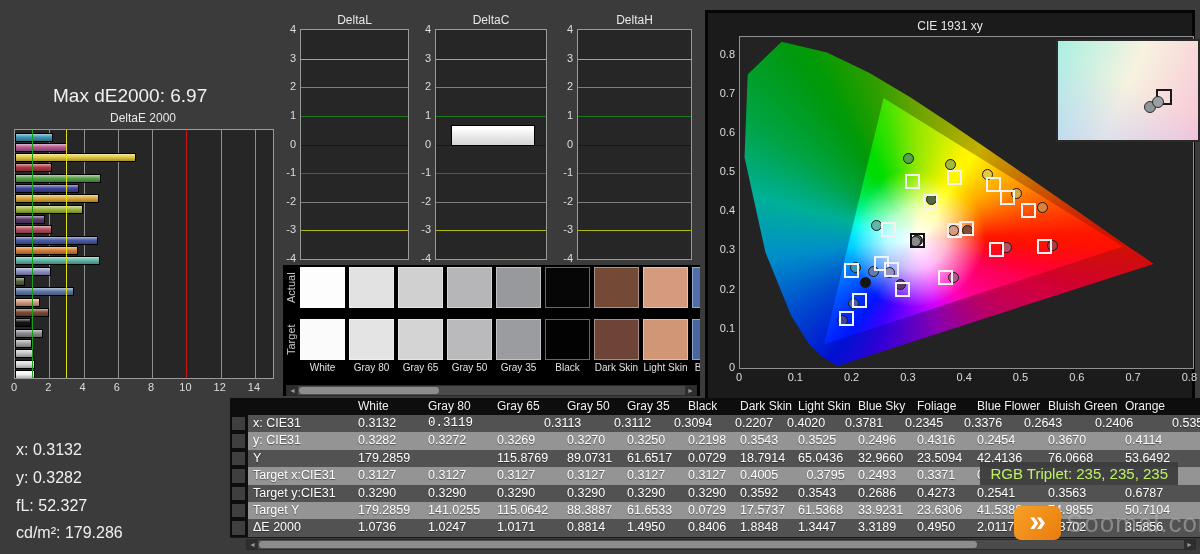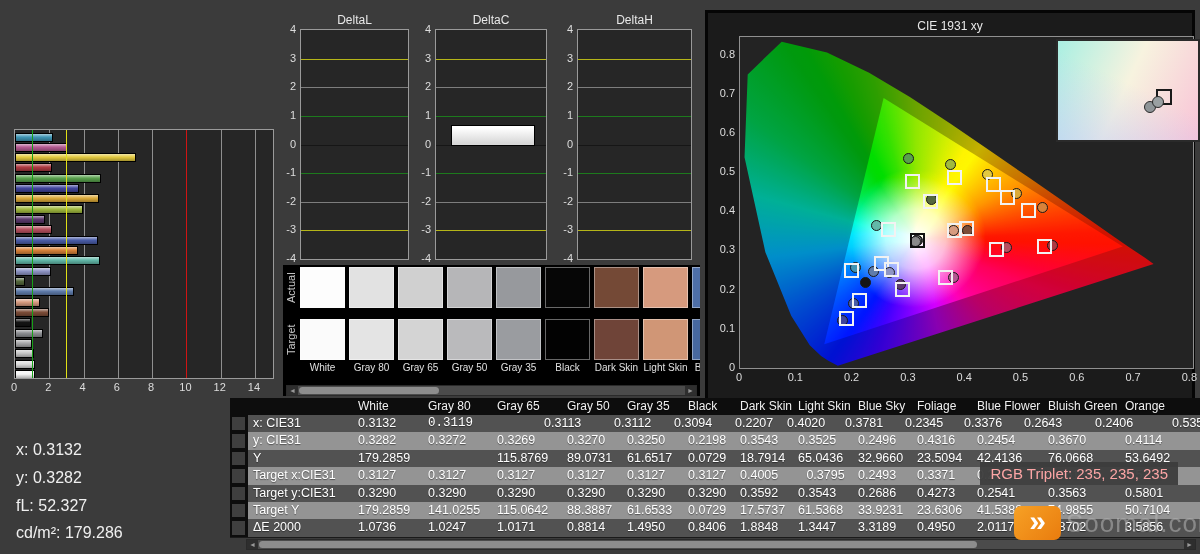--- a/index.html
+++ b/index.html
@@ -62,21 +62,21 @@
   .cie-ytick{position:absolute;left:2px;width:25px;text-align:right;font-size:11px;color:#ddd;}
   .cie-xtick{position:absolute;top:358px;transform:translateX(-50%);font-size:11px;color:#ddd;}
   #cie-inset{position:absolute;left:348px;top:26px;width:140px;height:99px;border:2px solid #2a2a2a;
     background:
       linear-gradient(25deg, rgba(178,196,255,.5), rgba(178,196,255,0) 55%),
       linear-gradient(115deg,#a9efe2 0%,#f7f3df 48%,#f9c3d7 100%);}
   .inset-sq{position:absolute;left:98px;top:48px;width:12px;height:12px;border:2px solid #1a1a1a;}
   .inset-c1{position:absolute;left:86px;top:60px;width:10px;height:10px;border-radius:50%;background:#8f9598;border:1px solid #2a2a2a;}
   .inset-c2{position:absolute;left:94px;top:55px;width:10px;height:10px;border-radius:50%;background:#9aa0a2;border:1px solid #2a2a2a;}
   #rgb-triplet{position:absolute;right:14px;bottom:14px;background:rgba(60,60,60,.95);padding:3px 10px;
-    font-size:15px;color:#fca5a5;z-index:4;}
+    font-size:15px;color:#bef264;z-index:4;}
   
   .cr-title{left:16px;top:406px;font-size:19px;color:#f2f2f2;}
   .cr-line{left:16px;font-size:16px;color:#f0f0f0;}
   
   #meas-table{left:230px;top:398px;width:970px;height:140px;overflow:hidden;background:#1a1a1a;}
   .t-row{display:flex;height:17.4px;line-height:17.4px;font-size:12.5px;color:#fff;
          text-shadow:0 1px 1px rgba(0,0,0,.45);}
   .t-head{background:#0d0d0d;height:17px;line-height:17px;font-size:12px;color:#f0f0f0;}
   .t-row.dark{background:#525252;}
   .t-row.light{background:#949494;}
@@ -87,21 +87,23 @@
   #wm{left:1014px;top:506px;z-index:50;display:flex;align-items:center;}
   #wm-logo{width:47px;height:34px;border-radius:7px;background:linear-gradient(135deg,#f7a125,#e97c0e);
     color:#fff;font-size:30px;font-weight:bold;text-align:center;line-height:30px;}
   #wm-text{margin-left:5px;font-size:26px;color:rgba(180,180,180,.55);letter-spacing:1px;}
 </style>
 </head>
 <body>
 
 <div class="screen">
 
-
+  <div class="abs max-line">Max dE2000: 6.97</div>
+
+  <div class="abs bc-title">DeltaE 2000</div>
   <div class="abs" id="deltae-plot">
       <div class="vline" style="left: 34.28px;"></div>
       <div class="vline" style="left: 68.56px;"></div>
       <div class="vline" style="left: 102.84px;"></div>
       <div class="vline" style="left: 137.12px;"></div>
       <div class="vline" style="left: 171.4px;"></div>
       <div class="vline" style="left: 205.68px;"></div>
       <div class="vline" style="left: 239.96px;"></div>
       <div class="hbar" style="top: 2.5px; width: 35.994px; background-color: rgb(63, 149, 180);"></div>
       <div class="hbar" style="top: 12.82px; width: 49.706px; background-color: rgb(180, 90, 146);"></div>
@@ -436,21 +438,21 @@
           <div class="t-cell" style="width: 70px;">0.3290</div>
           <div class="t-cell" style="width: 60px;">0.3290</div>
           <div class="t-cell" style="width: 61px;">0.3290</div>
           <div class="t-cell" style="width: 52px;">0.3290</div>
           <div class="t-cell" style="width: 58px;">0.3592</div>
           <div class="t-cell" style="width: 60px;">0.3543</div>
           <div class="t-cell" style="width: 59px;">0.2686</div>
           <div class="t-cell" style="width: 60px;">0.4273</div>
           <div class="t-cell" style="width: 71px;">0.2541</div>
           <div class="t-cell" style="width: 77px;">0.3563</div>
-          <div class="t-cell" style="width: 70px;">0.5801</div>
+          <div class="t-cell" style="width: 70px;">0.6787</div>
         </div>
         <div class="t-row light">
           <div class="t-handle" style="width: 18px;"></div>
           <div class="t-label" style="width: 105px;">Target Y</div>
           <div class="t-cell" style="width: 70px;">179.2859</div>
           <div class="t-cell" style="width: 69px;">141.0255</div>
           <div class="t-cell" style="width: 70px;">115.0642</div>
           <div class="t-cell" style="width: 60px;">88.3887</div>
           <div class="t-cell" style="width: 61px;">61.6533</div>
           <div class="t-cell" style="width: 52px;">0.0729</div>

